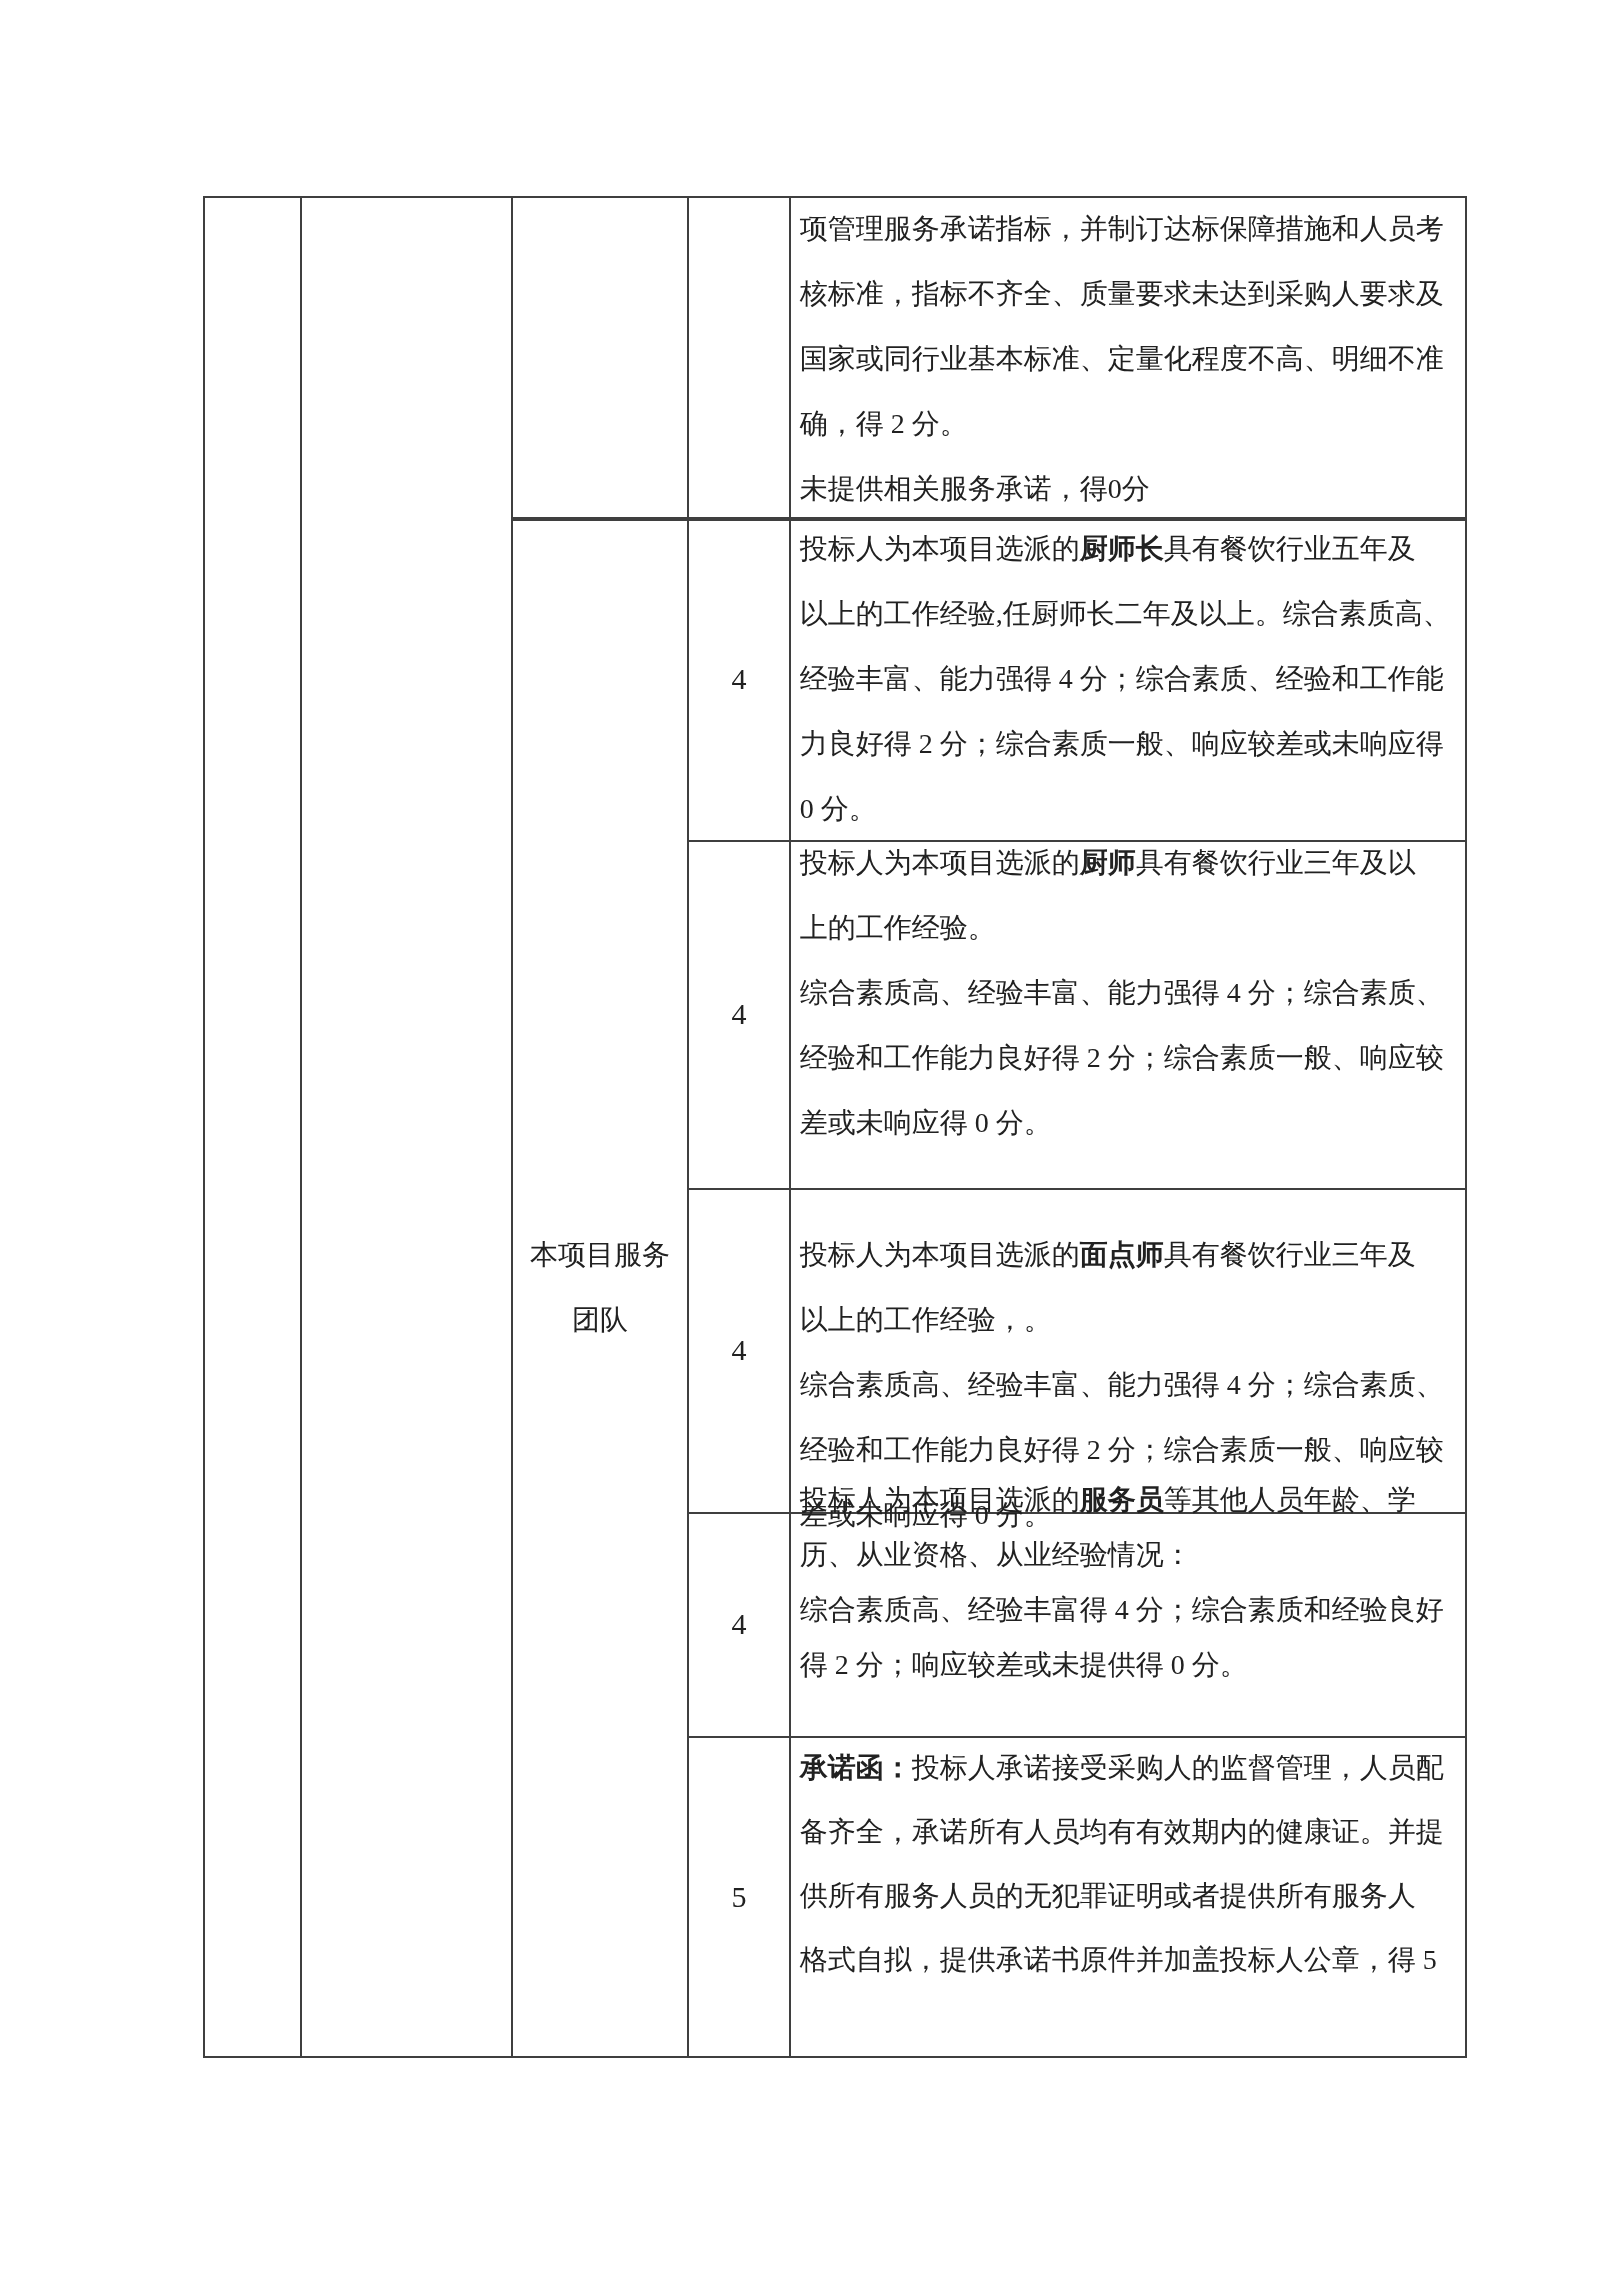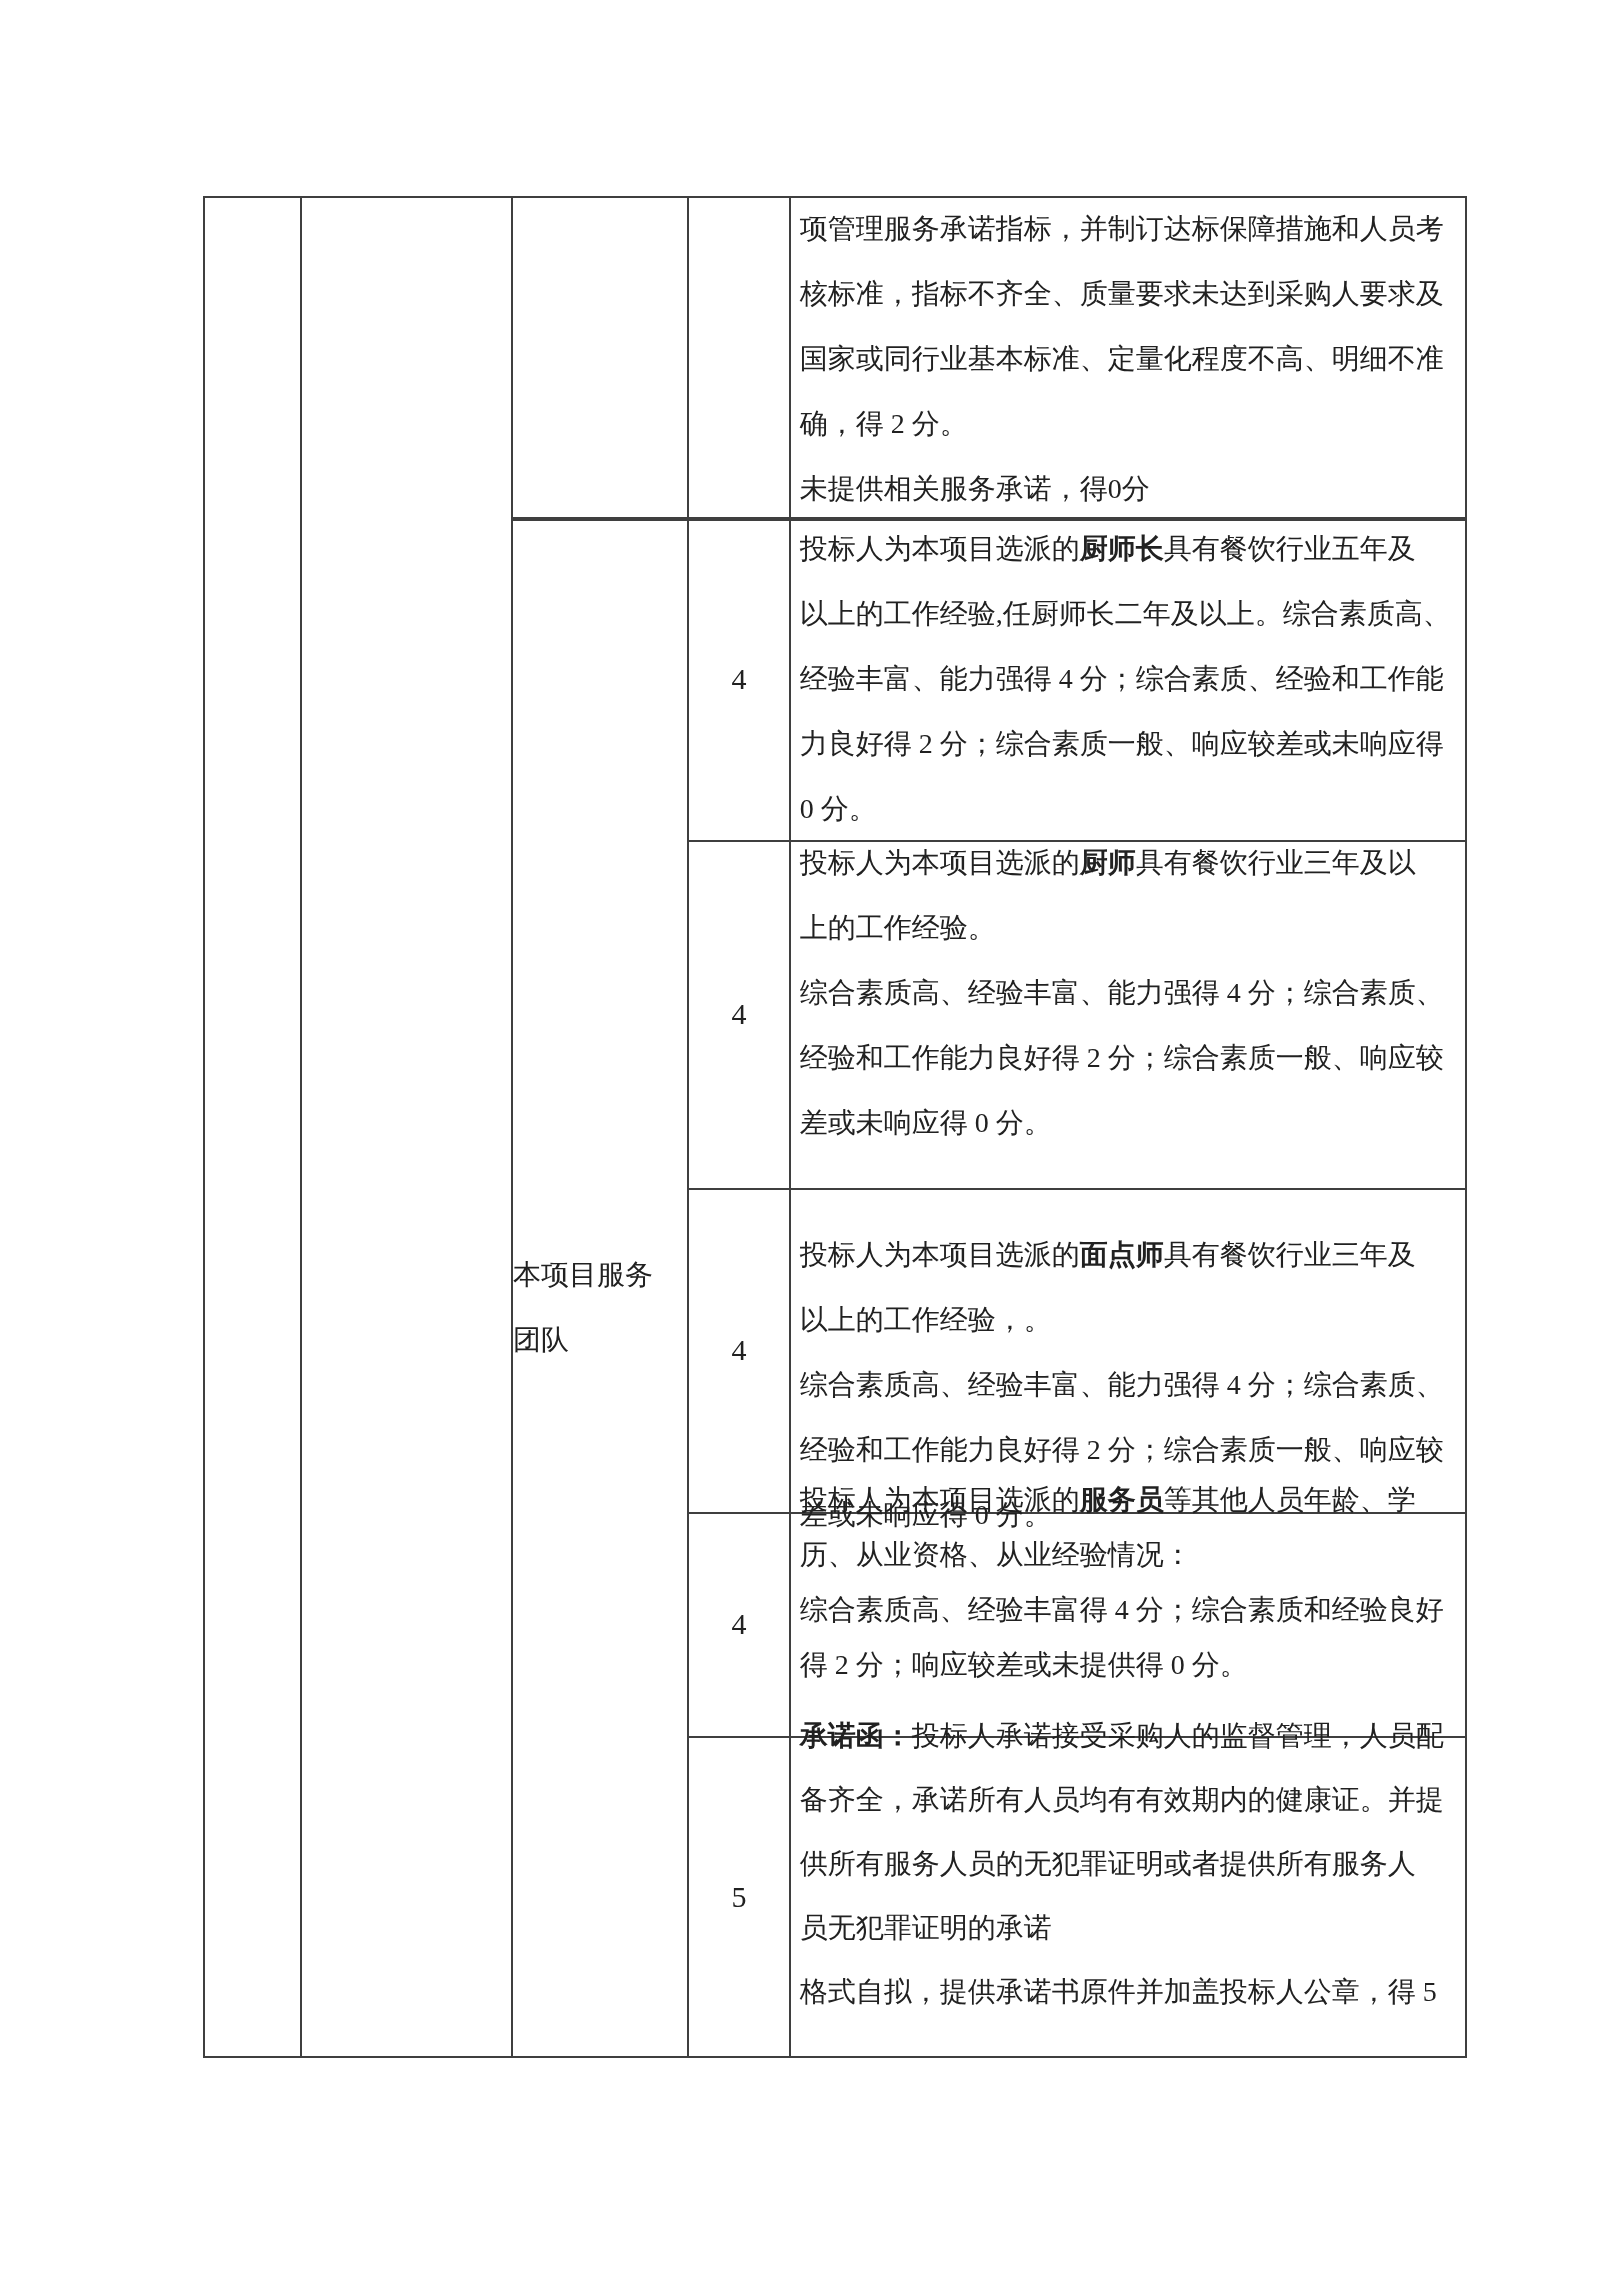--- a/index.html
+++ b/index.html
@@ -53,23 +53,23 @@
   .desc .tline{white-space:nowrap;}
   .score{
     left:484px;
     width:100px;
     align-items:center;
     font-size:30px;
   }
   .team{
     left:308px;
     width:174px;
+    align-items:center;
     font-size:28px;
     line-height:65px;
-    margin-top:20px;
   }
   .tline{display:block;}
   .bold{font-weight:700;}
 </style>
 </head>
 <body>
 
 <div class="page">
   <div class="table">
 
@@ -127,19 +127,18 @@
     <div class="cell desc" style="top:1252px; height:263px; line-height:55px">
         <div class="tline"><span>投标人为本项目选派的</span><span class="bold">服务员</span><span>等其他人员年龄、学</span></div>
         <div class="tline"><span>历、从业资格、从业经验情况：</span></div>
         <div class="tline"><span>综合素质高、经验丰富得 4 分；综合素质和经验良好</span></div>
         <div class="tline"><span>得 2 分；响应较差或未提供得 0 分。</span></div>
       </div>
     <div class="cell desc" style="top:1538px; height:256px; line-height:64px">
         <div class="tline"><span class="bold">承诺函：</span><span>投标人承诺接受采购人的监督管理，人员配</span></div>
         <div class="tline"><span>备齐全，承诺所有人员均有有效期内的健康证。并提</span></div>
         <div class="tline"><span>供所有服务人员的无犯罪证明或者提供所有服务人</span></div>
-        <div class="tline"><span>员无犯罪证明的承诺</span></div>
         <div class="tline"><span>格式自拟，提供承诺书原件并加盖投标人公章，得 5</span></div>
       </div>
 
   </div>
 </div>
 
 
 </body></html>

